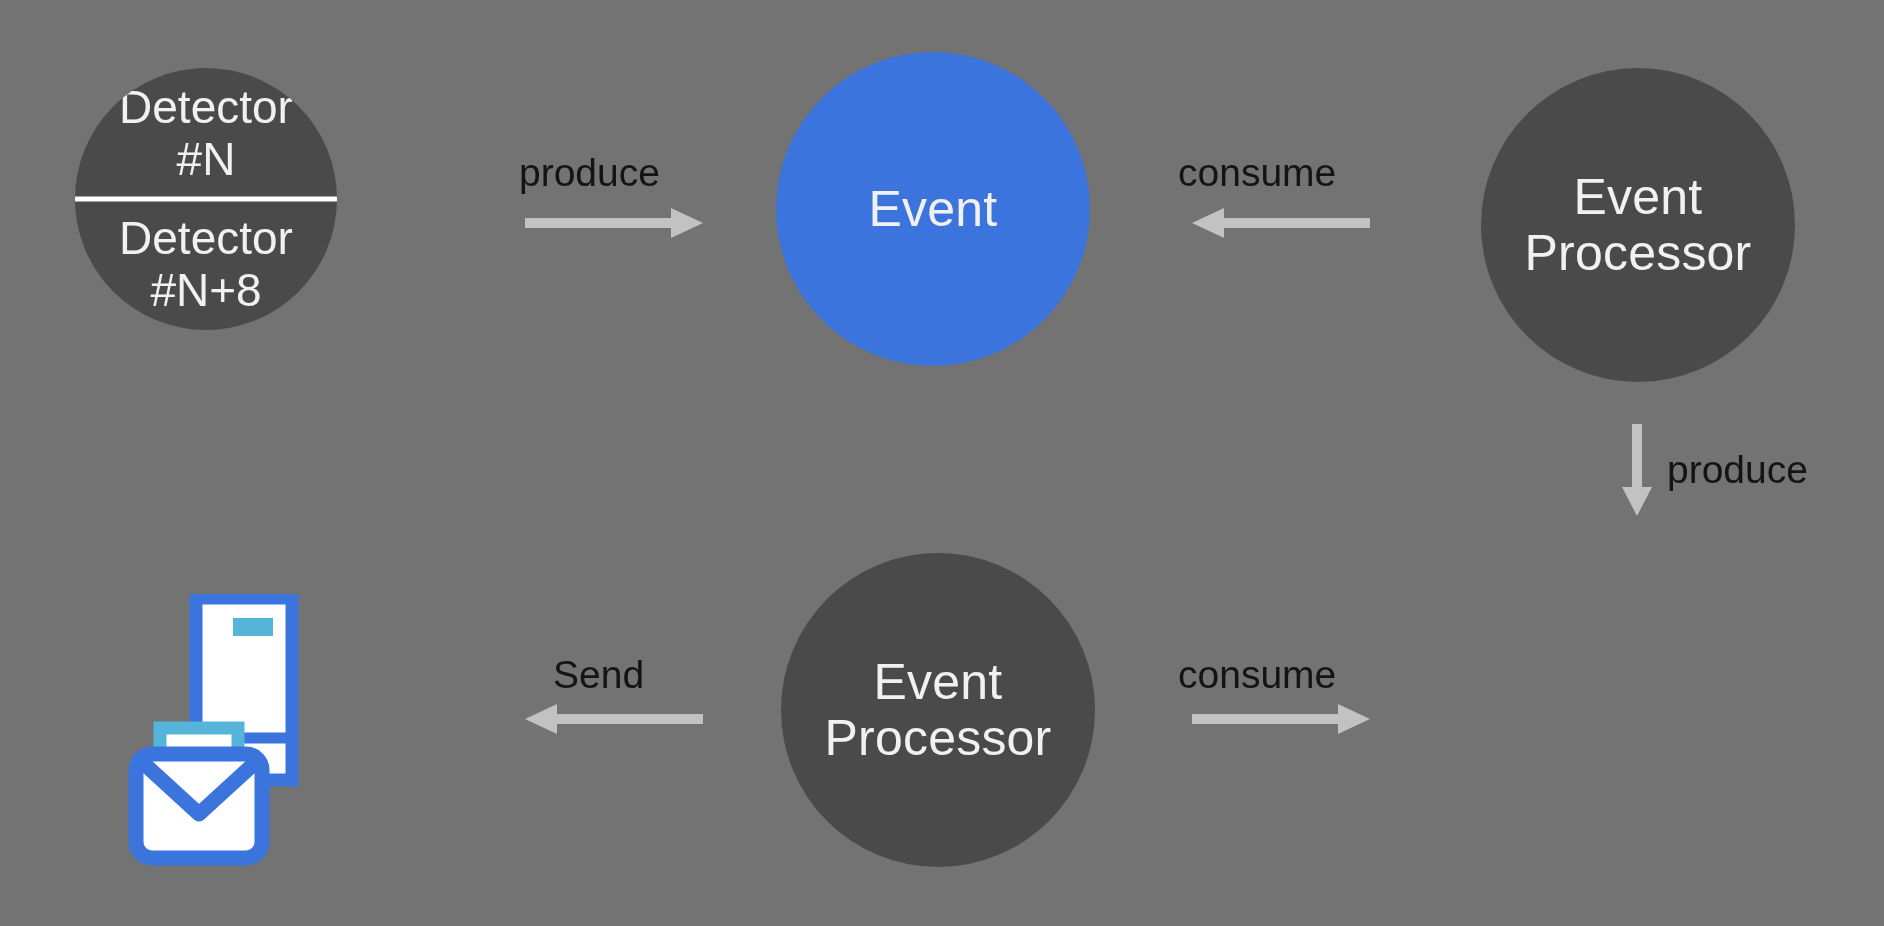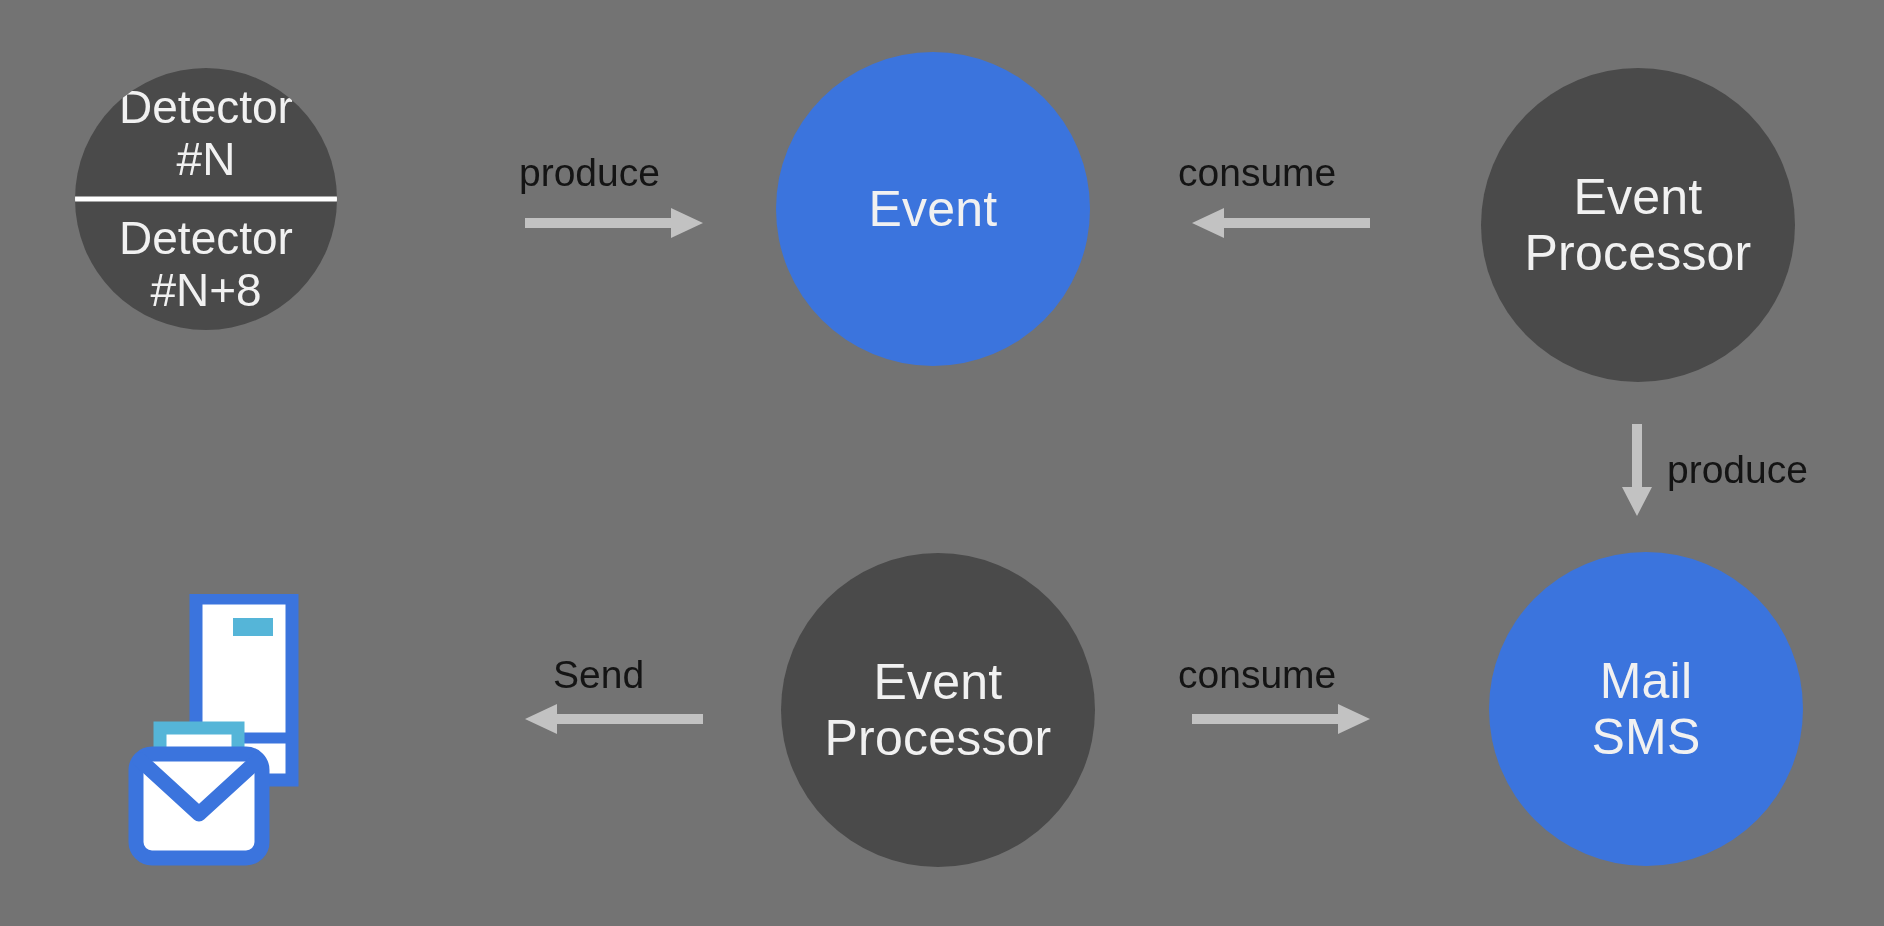--- a/index.html
+++ b/index.html
@@ -175,18 +175,14 @@
   </div>
 
   <div class="edge-label" style="left:1178px; top:655px;">consume</div>
 
   <div class="arrow" style="left:1192px; top:703px; width:178px; height:32px;">
     <svg width="178" height="32" viewBox="0 0 178 32">
       <path d="M0 11 L146 11 L146 1 L178 16 L146 31 L146 21 L0 21 Z" fill="#c2c2c2"></path>
     </svg>
   </div>
 
-  <div class="node-circle node-blue" style="left:1489px; top:552px; width:314px; height:314px;">
-    <span class="node-line">Mail</span>
-    <span class="node-line">SMS</span>
-  </div>
 
 </div>
 
 </body></html>

